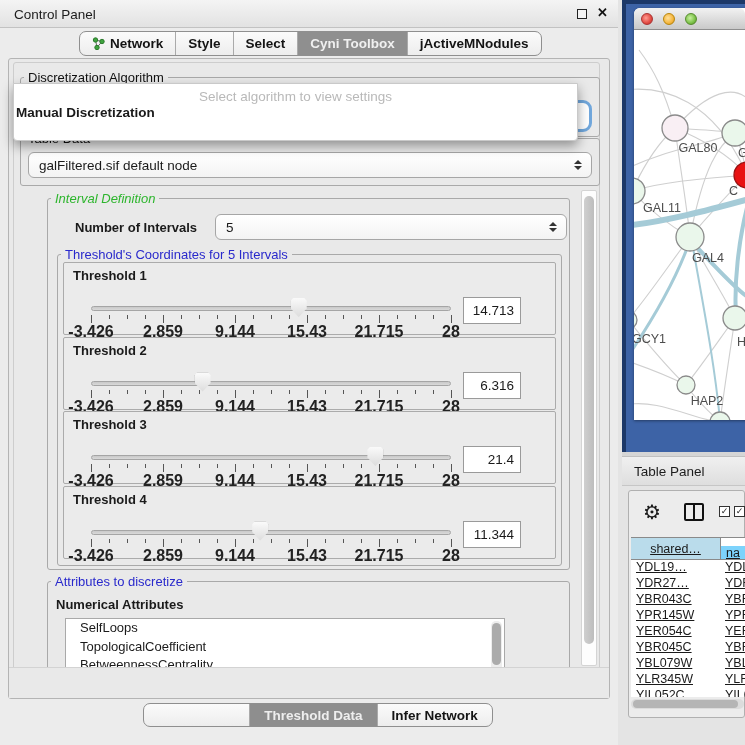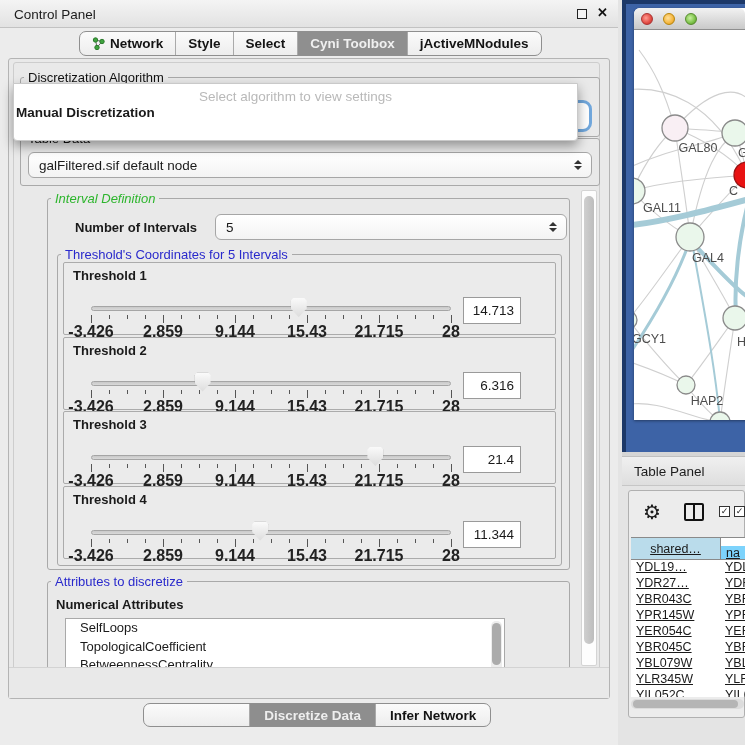--- a/index.html
+++ b/index.html
@@ -401,21 +401,21 @@
         <div id="attr-vthumb"></div>
       </div>
     </div>
 
     <div id="apply-strip">
       
     </div>
 
     <div id="bottom-tabs">
       <div class="btab">Impute Data</div>
-      <div class="btab sel">Discretize Data</div>
+      <div class="btab sel">Threshold Data</div>
       <div class="btab">Infer Network</div>
     </div>
   </div>
 
   <div id="net-frame"></div>
   <div id="mac-window"></div>
   <div id="mac-titlebar" class="abs" style="left:634px; top:8px; width:111px;">
     <span class="light" id="light-red"></span>
     <span class="light" id="light-yellow"></span>
     <span class="light" id="light-green"></span>

